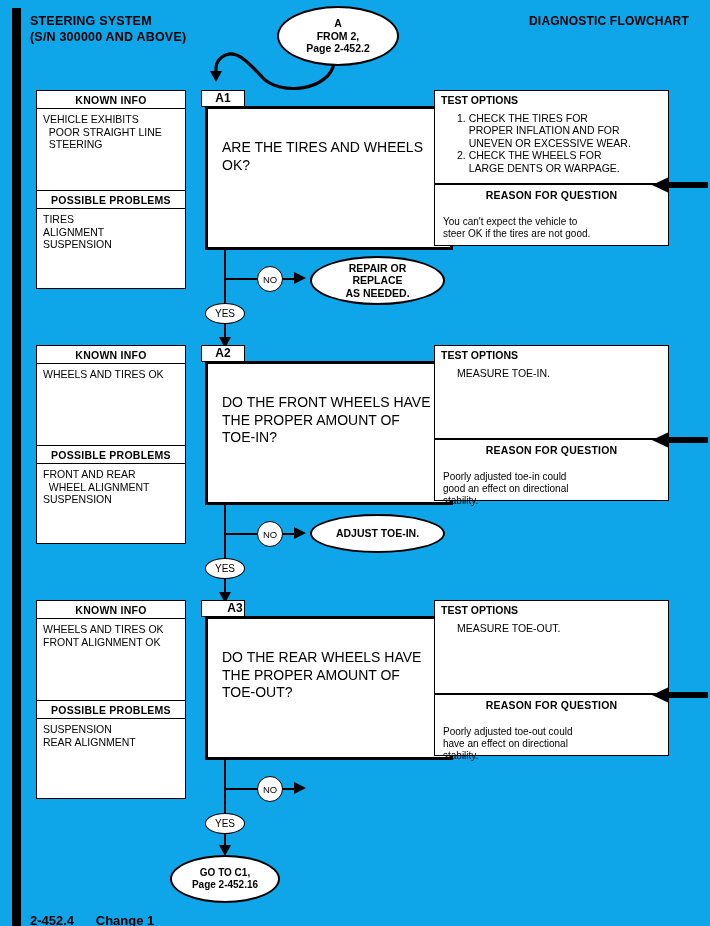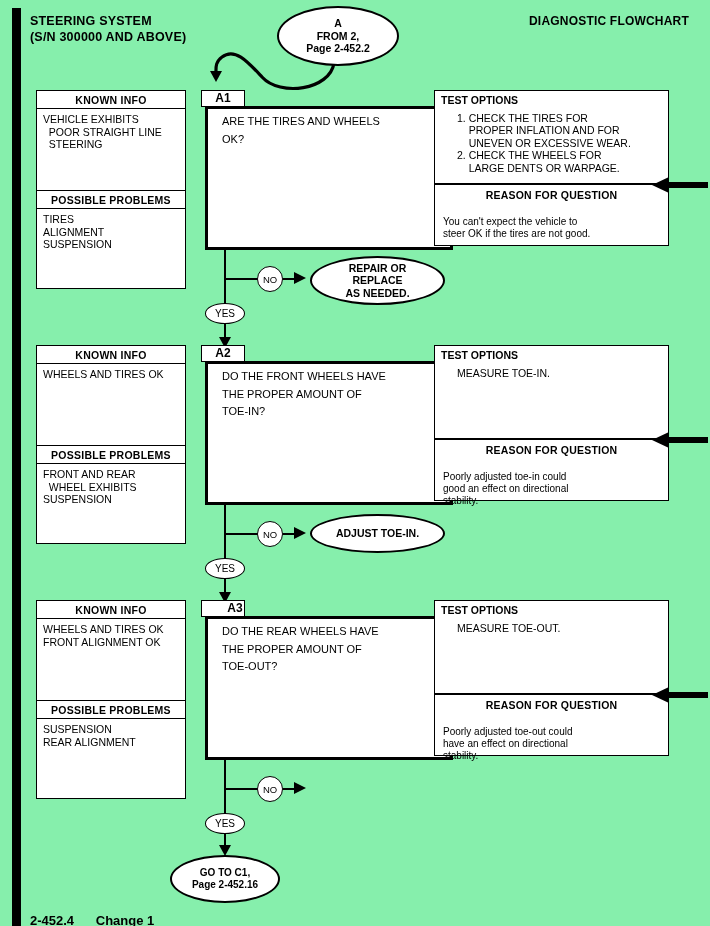--- a/index.html
+++ b/index.html
@@ -10,21 +10,21 @@
   }
   body {
     font-family: "Liberation Sans", sans-serif;
     color: #000000;
   }
   #page {
     position: relative;
     width: 710px;
     height: 926px;
     overflow: hidden;
-    background: #86efac;
+    background: #0ea5e9;
   }
 
   
   .edge-bar {
     position: absolute;
     left: 12px;
     top: 8px;
     width: 9px;
     height: 918px;
     background: #000;
@@ -74,23 +74,23 @@
   
   .qbox {
     position: absolute;
     border: 3.4px solid #000;
     box-sizing: border-box;
     background: #fff;
     width: 248px;
     height: 144px;
   }
   .qbox .qtext {
-    font-size: 11px;
+    font-size: 14px;
     line-height: 17.5px;
-    padding: 4px 0 0 14px;
+    padding: 30px 0 0 14px;
     white-space: pre;
   }
   .tagbox {
     position: absolute;
     width: 44px;
     height: 17px;
     border: 1.6px solid #000;
     box-sizing: border-box;
     background: #fff;
     font-size: 12px;
@@ -290,21 +290,21 @@
 
   <div class="yes" style="left:205px; top:303px;">YES</div>
   <div class="line vline" style="left:224px; top:322px; height:20px;"></div>
   <div class="arrow-dn" style="left:219px; top:337px;"></div>
 
   <div class="panel ki" style="left:36px; top:345px; height:199px;">
     <div class="panel-hd ki-top">KNOWN INFO</div>
     <div class="panel-body ki-list1">WHEELS AND TIRES OK</div>
     <div class="panel-hd pp-hd">POSSIBLE PROBLEMS</div>
     <div class="panel-body ki-list2">FRONT AND REAR
-  WHEEL EXHIBITS
+  WHEEL ALIGNMENT
 SUSPENSION</div>
   </div>
 
   <div class="tagbox" style="left:201px; top:345px;">A2</div>
   <div class="qbox" style="left:205px; top:361px;">
     <div class="qtext">DO THE FRONT WHEELS HAVE
 THE PROPER AMOUNT OF
 TOE-IN?</div>
   </div>
 

